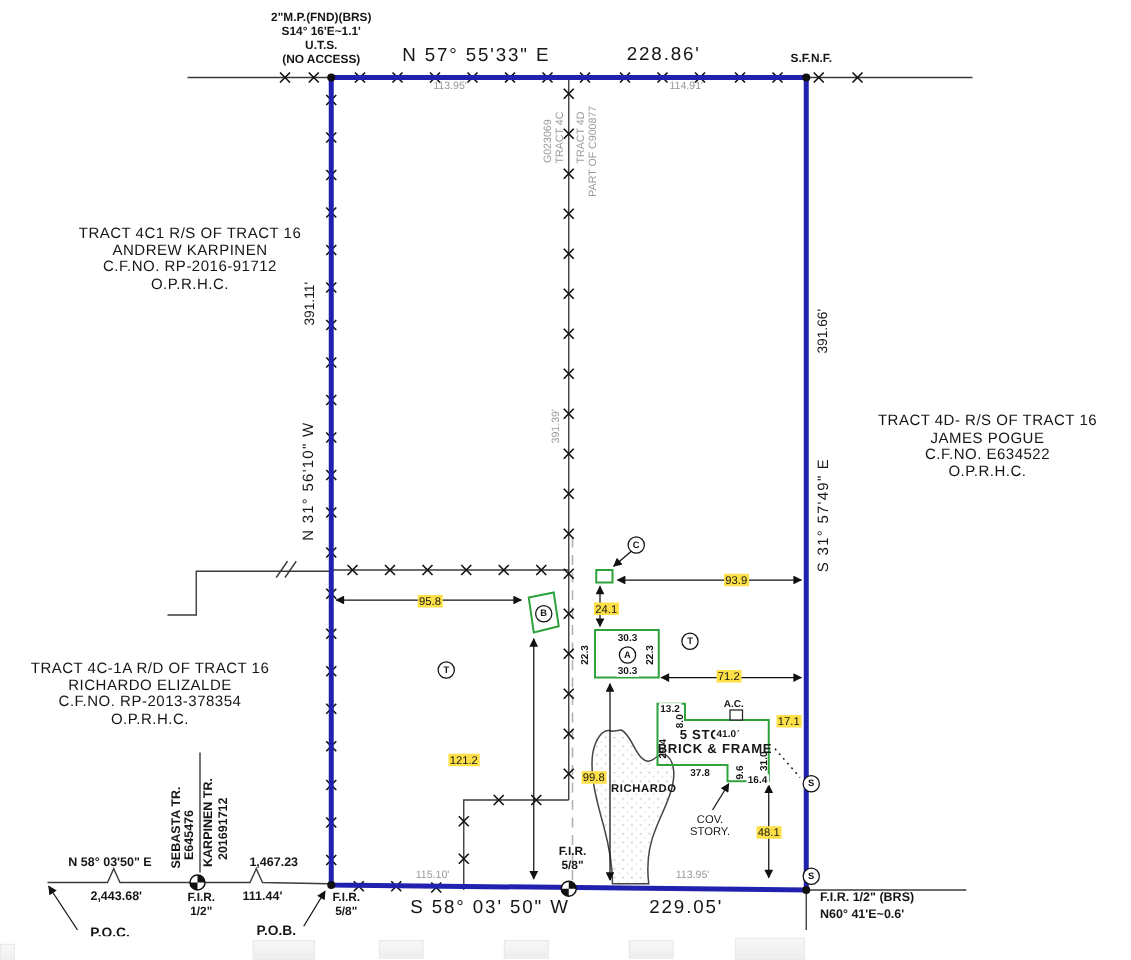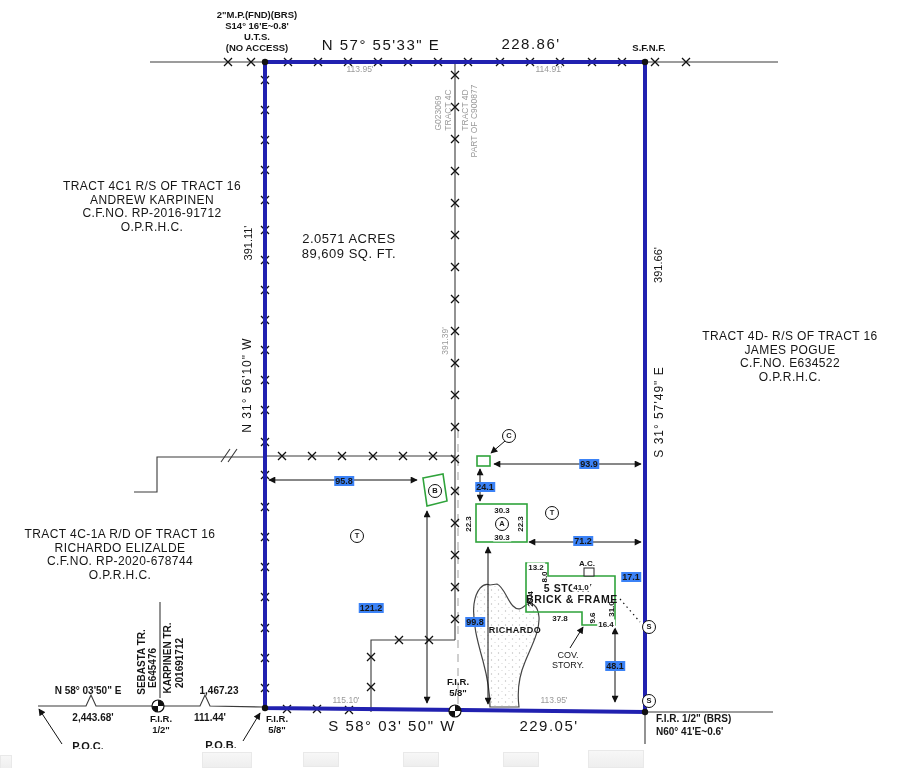--- a/index.html
+++ b/index.html
@@ -10,21 +10,21 @@
   .rot{transform:translate(-50%,-50%) rotate(-90deg);}
   .blk{position:absolute;transform:translate(-50%,0);text-align:center;white-space:nowrap;}
   .f15{font-size:15px;letter-spacing:1.5px;font-weight:400;}
   .f12{font-size:12px;letter-spacing:.4px;line-height:13.5px;}
   .f13{font-size:13px;letter-spacing:.5px;line-height:15px;}
   .f11{font-size:11px;}
   .f12r{font-size:12px;letter-spacing:1px;}
   .f10b{font-size:10px;font-weight:700;}
   .f95b{font-size:9.5px;font-weight:700;line-height:11px;}
   .f11b{font-size:11px;font-weight:700;}
-  .dim{font-size:9px;font-weight:700;background:#3b82f6;padding:0 1px;line-height:10px;}
+  .dim{font-size:9px;font-weight:400;background:#fde047;padding:0 1px;line-height:10px;}
   .hd{font-size:8px;font-weight:700;background:#fff;line-height:9px;padding:0 1px;}
   .hd2{font-size:8px;font-weight:700;line-height:9px;}
   .g85{font-size:8.5px;color:#9a9a9a;}
   .mk{position:absolute;width:12px;height:12px;border:1.2px solid #111;border-radius:50%;
       background:#fff;font-size:7.5px;font-weight:700;line-height:11.5px;text-align:center;
       transform:translate(-50%,-50%);}
   .hlbl{font-size:10.5px;font-weight:700;letter-spacing:.6px;}
   .thumb{position:absolute;background:linear-gradient(#f7f7f7,#eeeeee);border:1px solid #e9e9e9;}
   .cover{position:absolute;background:#fff;}
 </style>
@@ -174,54 +174,50 @@
     <path d="M423,478 L443,474 L447,501 L427,506 Z"></path>
     <rect x="476" y="504" width="51" height="38"></rect>
     <rect x="477" y="456" width="13" height="10"></rect>
     <path d="M526,563 H548 V576 H615 V625 H582 V612 H526 Z"></path>
   </g>
   <rect x="584" y="568" width="10" height="8" fill="#fff" stroke="#222" stroke-width="1"></rect>
 </svg>
 
 <div class="blk f95b" style="left:257px;top:9px">
   <div>2"M.P.(FND)(BRS)</div>
-  <div>S14° 16'E~0.8'</div>
+  <div>S14° 16'E~1.1'</div>
   <div>U.T.S.</div>
   <div>(NO ACCESS)</div>
 </div>
 
 <div class="lbl f15" style="left:381px;top:45px">N 57° 55'33" E</div>
 <div class="lbl f15" style="left:531px;top:44px">228.86'</div>
 <div class="lbl g85" style="left:360px;top:69px">113.95'</div>
 <div class="lbl g85" style="left:549px;top:69px">114.91'</div>
 <div class="lbl f95b" style="left:649px;top:47px">S.F.N.F.</div>
 
 <div class="blk f12" style="left:152px;top:180px">
   <div>TRACT 4C1 R/S OF TRACT 16</div>
   <div>ANDREW KARPINEN</div>
   <div>C.F.NO. RP-2016-91712</div>
   <div>O.P.R.H.C.</div>
 </div>
 
-<div class="blk f13" style="left:349px;top:231px">
-  <div>2.0571 ACRES</div>
-  <div>89,609 SQ. FT.</div>
-</div>
 
 <div class="blk f12" style="left:790px;top:330px">
   <div>TRACT 4D- R/S OF TRACT 16</div>
   <div>JAMES POGUE</div>
   <div>C.F.NO. E634522</div>
   <div>O.P.R.H.C.</div>
 </div>
 
 <div class="blk f12" style="left:120px;top:528px">
   <div>TRACT 4C-1A R/D OF TRACT 16</div>
   <div>RICHARDO ELIZALDE</div>
-  <div>C.F.NO. RP-2020-678744</div>
+  <div>C.F.NO. RP-2013-378354</div>
   <div>O.P.R.H.C.</div>
 </div>
 
 <div class="lbl rot f11" style="left:249px;top:243px">391.11'</div>
 <div class="lbl rot f12r" style="left:247px;top:385px">N 31° 56'10" W</div>
 <div class="lbl rot f11" style="left:659px;top:265px">391.66'</div>
 <div class="lbl rot f12r" style="left:659px;top:412px">S 31° 57'49" E</div>
 <div class="lbl rot g85" style="left:445px;top:341px">391.39'</div>
 
 <div class="lbl rot g85" style="left:438px;top:113px">G023069</div>

